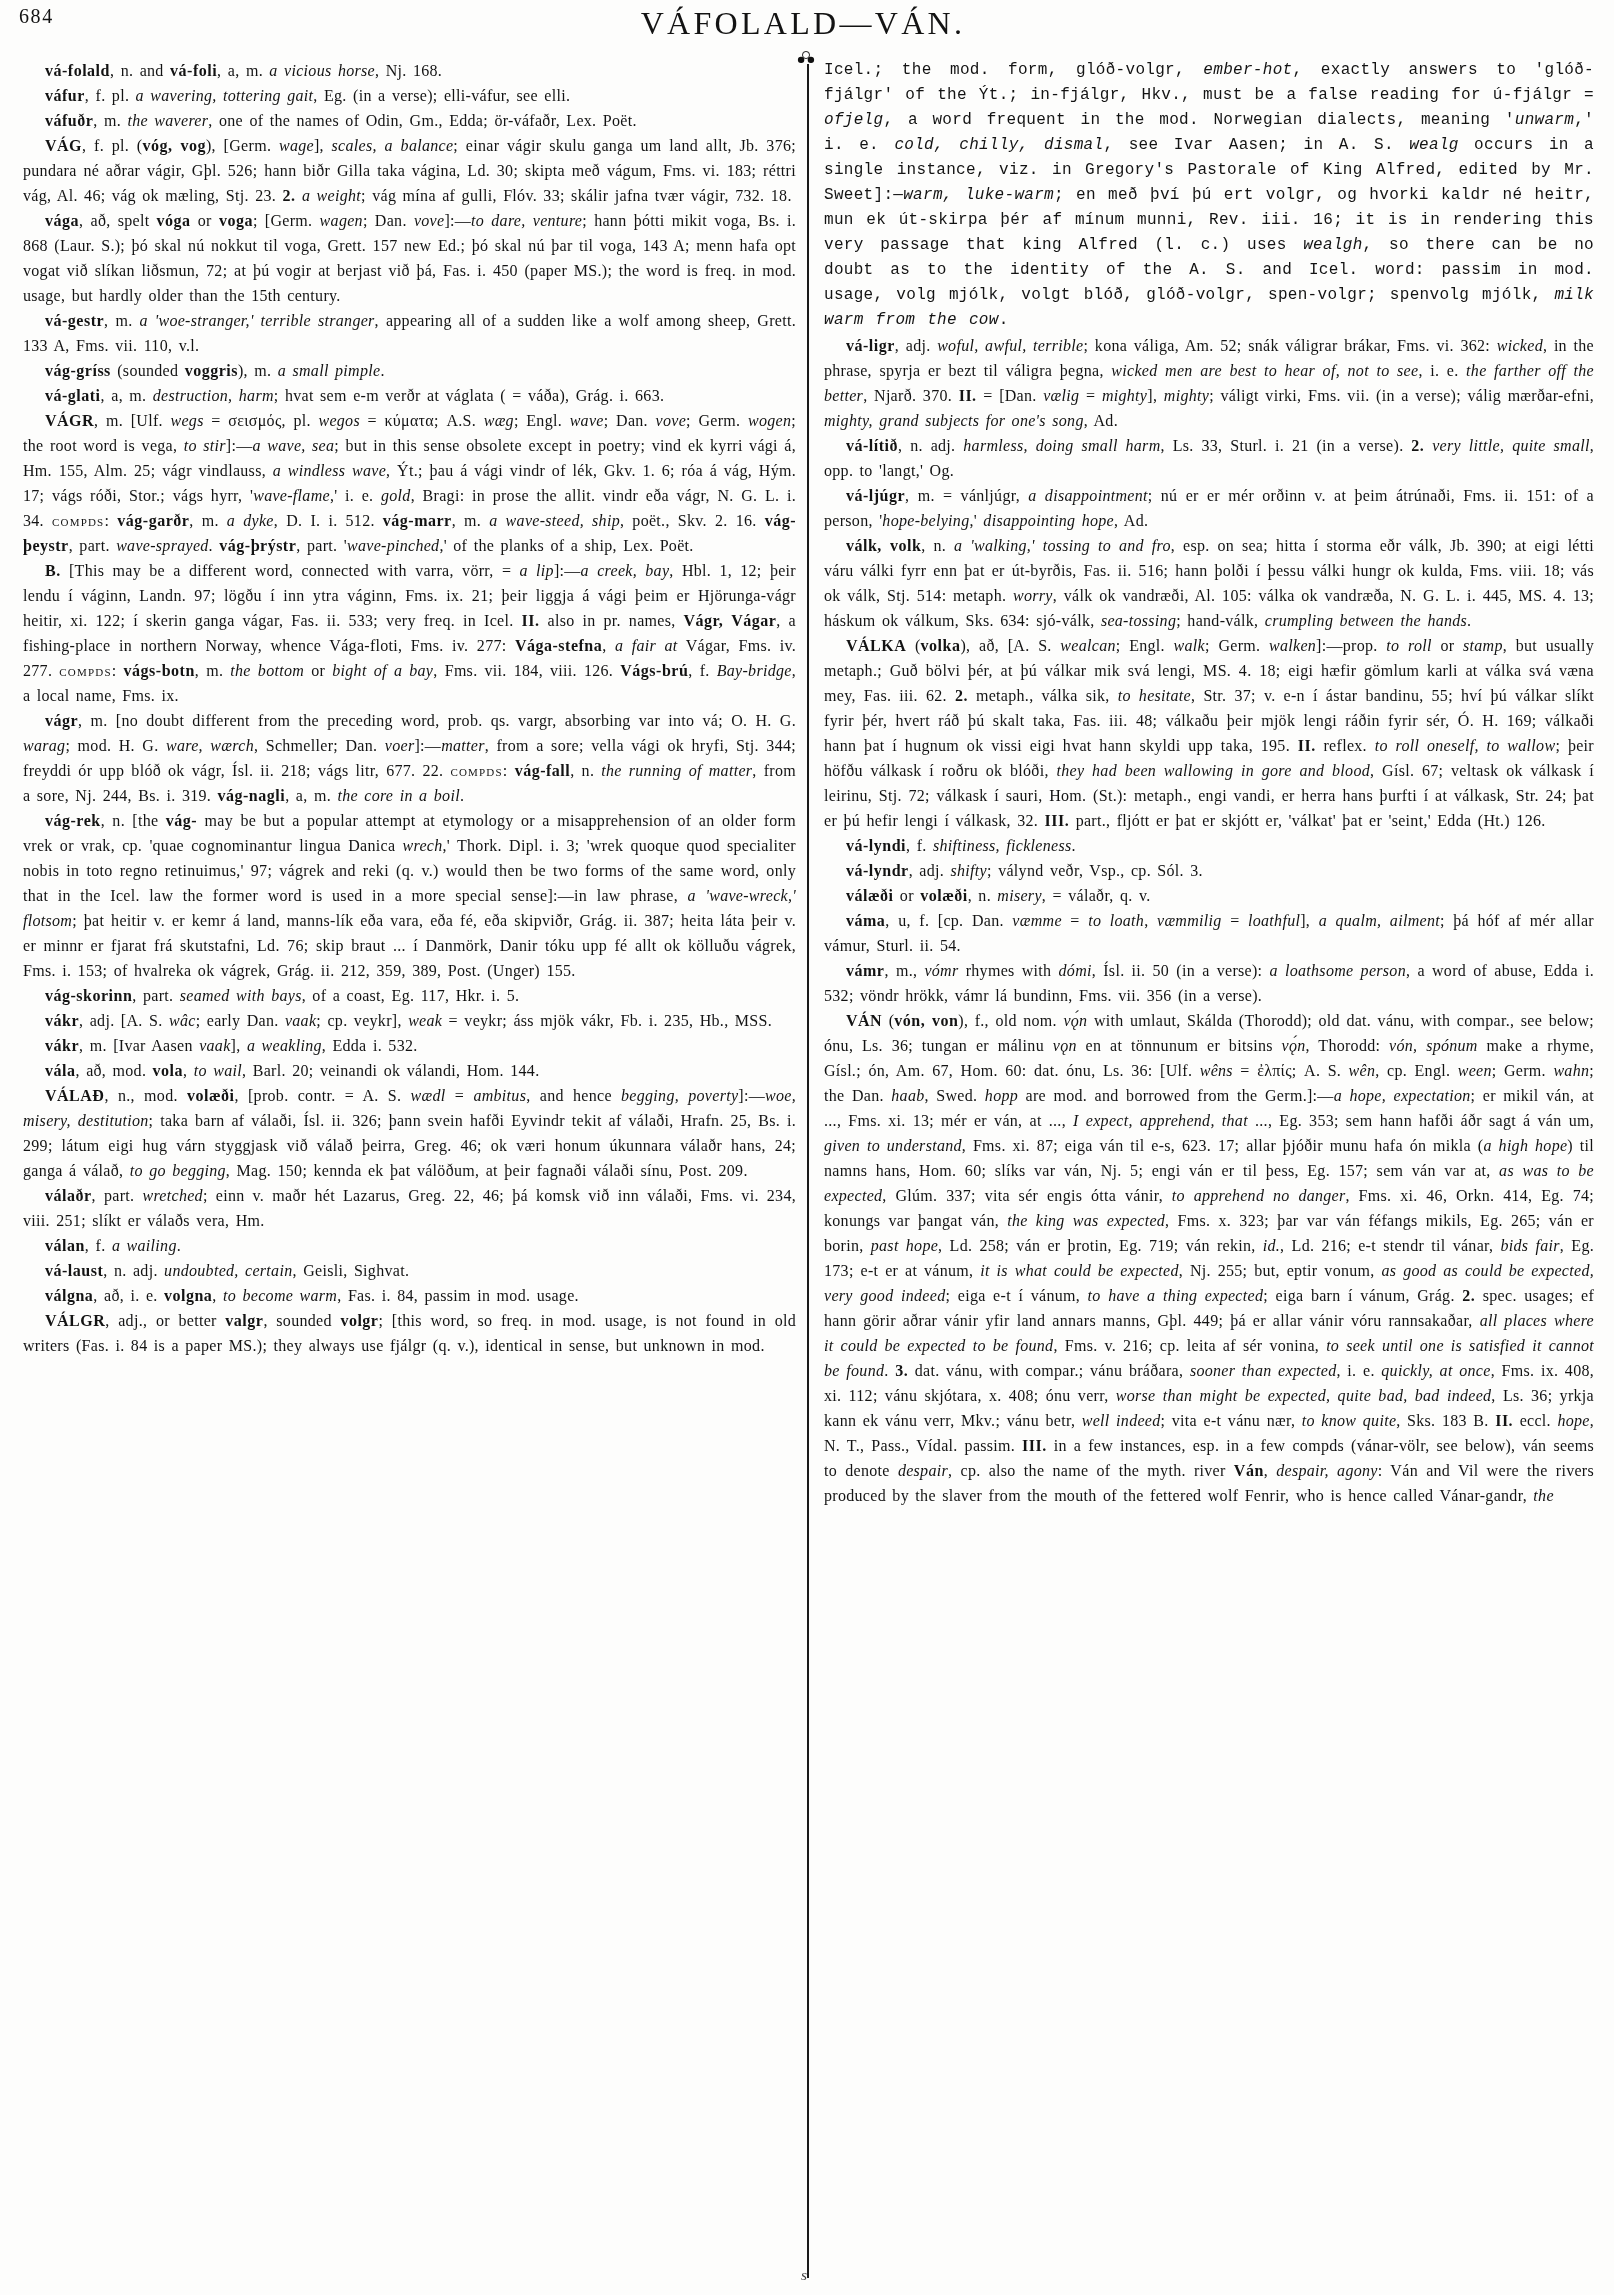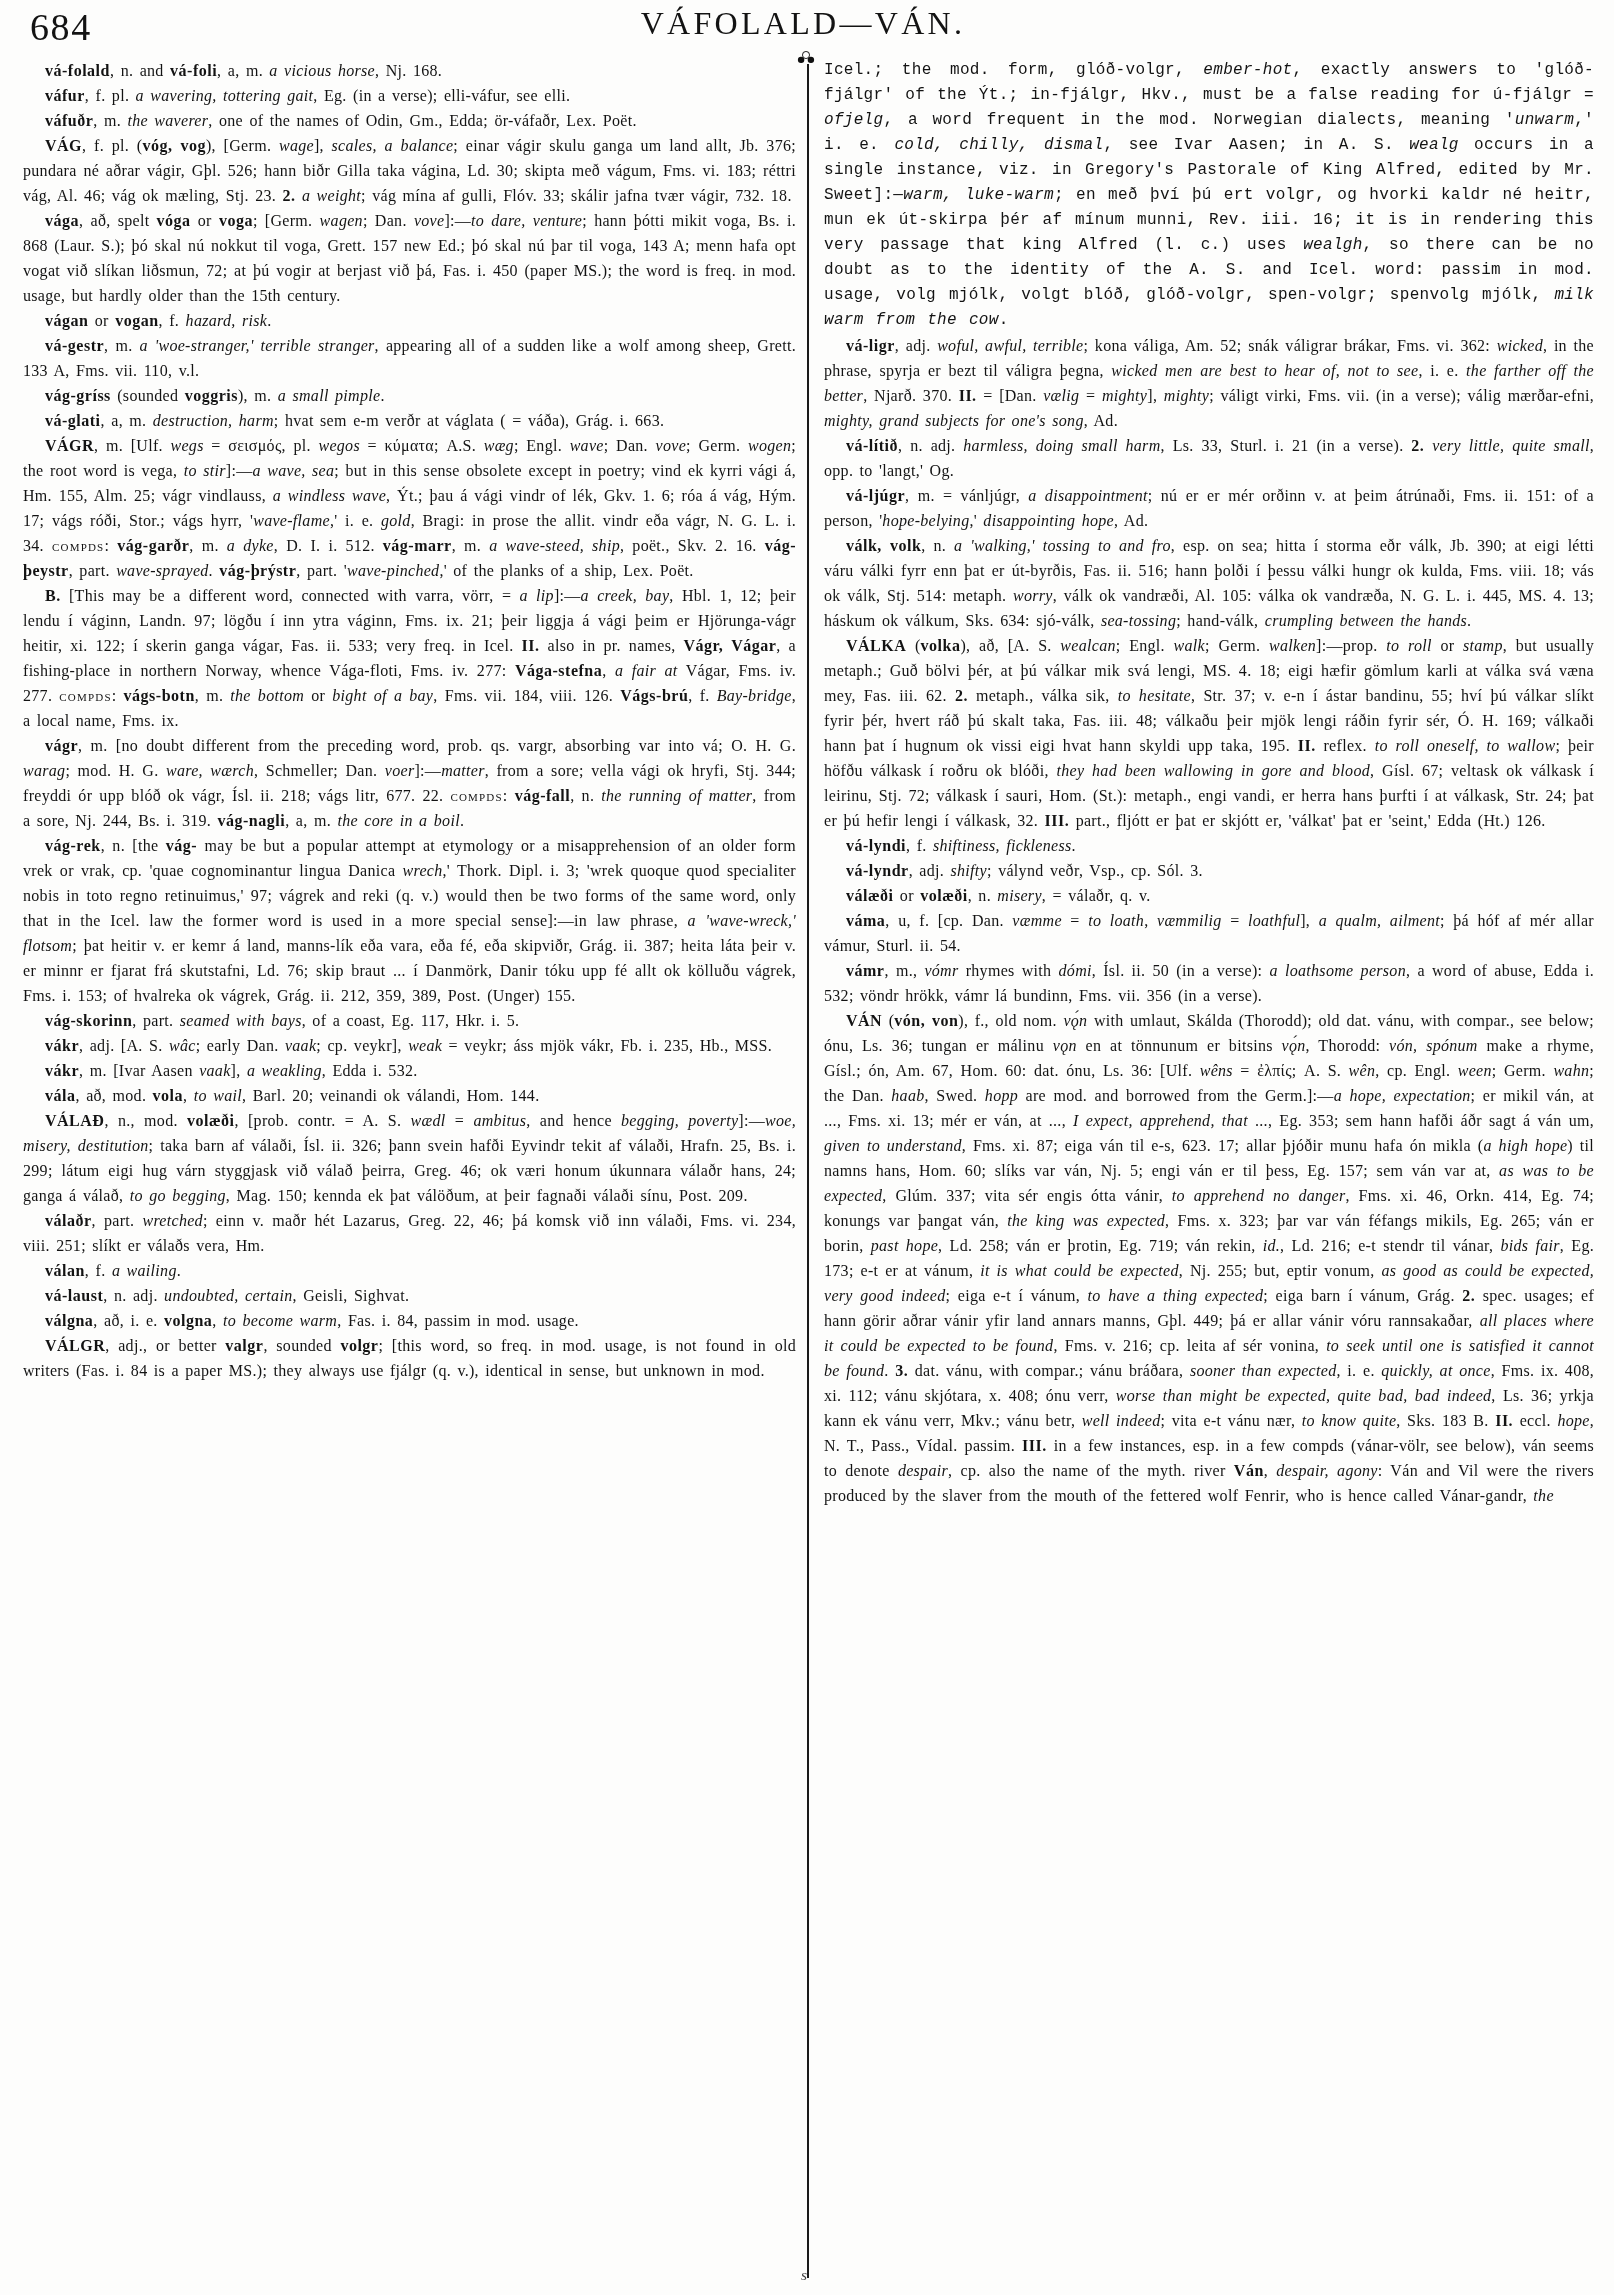--- a/index.html
+++ b/index.html
@@ -1,21 +1,21 @@
 <!DOCTYPE html>
 <html style="font-size:13px"><head>
 <meta charset="utf-8">
 <style>
   html,body{margin:0;padding:0;}
   body{
     width:1614px;height:2295px;background:#f4f4f2;
     font-family:"Liberation Serif","DejaVu Serif",serif;color:#131313;
   }
   .page{position:relative;width:1614px;height:2295px;background:#fdfdfc;overflow:hidden;}
-  .pageno{position:absolute;left:30px;top:4.9px;font-size:38px;letter-spacing:1.6px;}
+  .pageno{position:absolute;left:19px;top:4.9px;font-size:20px;letter-spacing:1.6px;}
   .title{position:absolute;left:0;right:8px;top:4.9px;text-align:center;font-size:32px;letter-spacing:3.3px;font-variant:normal;}
   .rule{position:absolute;left:807px;top:64px;width:1.6px;height:2214px;background:#1a1a1a;}
   .ornament{position:absolute;left:-4.9px;top:-13px;width:5.7px;height:5.7px;border:1.2px solid #111;border-radius:50%;background:#fff;
     box-shadow:-4.9px 4.9px 0 -0.8px #111, 4.9px 4.9px 0 -0.8px #111;}
   .col{position:absolute;top:58px;height:2216px;overflow:hidden;
     font-size:16px;line-height:25px;text-align:justify;
     letter-spacing:0.3px;word-spacing:2.1px;}
   .col-left{left:23px;width:773px;}
   .col-right{left:824px;width:770px;}
   .entry{margin:0;text-indent:22px;}
@@ -35,21 +35,20 @@
   <div class="rule">
     <span class="ornament"></span>
   </div>
 
   <div class="col col-left">
       <p class="entry"><span class="seg-b">vá-folald</span><span>, n. and </span><span class="seg-b">vá-foli</span><span>, a, m. </span><span class="seg-i">a vicious horse</span><span>, Nj. 168.</span></p>
       <p class="entry"><span class="seg-b">váfur</span><span>, f. pl. </span><span class="seg-i">a wavering, tottering gait</span><span>, Eg. (in a verse); elli-váfur, see elli.</span></p>
       <p class="entry"><span class="seg-b">váfuðr</span><span>, m. </span><span class="seg-i">the waverer</span><span>, one of the names of Odin, Gm., Edda; ör-váfaðr, Lex. Poët.</span></p>
       <p class="entry"><span class="seg-b">VÁG</span><span>, f. pl. (</span><span class="seg-b">vóg, vog</span><span>), [Germ. </span><span class="seg-i">wage</span><span>], </span><span class="seg-i">scales, a balance</span><span>; einar vágir skulu ganga um land allt, Jb. 376; pundara né aðrar vágir, Gþl. 526; hann biðr Gilla taka vágina, Ld. 30; skipta með vágum, Fms. vi. 183; réttri vág, Al. 46; vág ok mæling, Stj. 23.   </span><span class="seg-b">2.</span><span> </span><span class="seg-i">a weight</span><span>; vág mína af gulli, Flóv. 33; skálir jafna tvær vágir, 732. 18.</span></p>
       <p class="entry"><span class="seg-b">vága</span><span>, að, spelt </span><span class="seg-b">vóga</span><span> or </span><span class="seg-b">voga</span><span>; [Germ. </span><span class="seg-i">wagen</span><span>; Dan. </span><span class="seg-i">vove</span><span>]:—</span><span class="seg-i">to dare, venture</span><span>; hann þótti mikit voga, Bs. i. 868 (Laur. S.); þó skal nú nokkut til voga, Grett. 157 new Ed.; þó skal nú þar til voga, 143 A; menn hafa opt vogat við slíkan liðsmun, 72; at þú vogir at berjast við þá, Fas. i. 450 (paper MS.); the word is freq. in mod. usage, but hardly older than the 15th century.</span></p>
-      <p class="entry"><span class="seg-b">vágan</span><span> or </span><span class="seg-b">vogan</span><span>, f. </span><span class="seg-i">hazard, risk</span><span>.</span></p>
       <p class="entry"><span class="seg-b">vá-gestr</span><span>, m. </span><span class="seg-i">a 'woe-stranger,' terrible stranger</span><span>, appearing all of a sudden like a wolf among sheep, Grett. 133 A, Fms. vii. 110, v.l.</span></p>
       <p class="entry"><span class="seg-b">vág-gríss</span><span> (sounded </span><span class="seg-b">voggris</span><span>), m. </span><span class="seg-i">a small pimple</span><span>.</span></p>
       <p class="entry"><span class="seg-b">vá-glati</span><span>, a, m. </span><span class="seg-i">destruction, harm</span><span>; hvat sem e-m verðr at váglata ( = váða), Grág. i. 663.</span></p>
       <p class="entry"><span class="seg-b">VÁGR</span><span>, m. [Ulf. </span><span class="seg-i">wegs</span><span> = σεισμός, pl. </span><span class="seg-i">wegos</span><span> = κύματα; A.S. </span><span class="seg-i">wæg</span><span>; Engl. </span><span class="seg-i">wave</span><span>; Dan. </span><span class="seg-i">vove</span><span>; Germ. </span><span class="seg-i">wogen</span><span>; the root word is vega, </span><span class="seg-i">to stir</span><span>]:—</span><span class="seg-i">a wave, sea</span><span>; but in this sense obsolete except in poetry; vind ek kyrri vági á, Hm. 155, Alm. 25; vágr vindlauss, </span><span class="seg-i">a windless wave</span><span>, Ýt.; þau á vági vindr of lék, Gkv. 1. 6; róa á vág, Hým. 17; vágs róði, Stor.; vágs hyrr, '</span><span class="seg-i">wave-flame</span><span>,' i. e. </span><span class="seg-i">gold</span><span>, Bragi: in prose the allit. vindr eða vágr, N. G. L. i. 34.   </span><span class="seg-sc">compds</span><span>: </span><span class="seg-b">vág-garðr</span><span>, m. </span><span class="seg-i">a dyke</span><span>, D. I. i. 512.   </span><span class="seg-b">vág-marr</span><span>, m. </span><span class="seg-i">a wave-steed, ship</span><span>, poët., Skv. 2. 16.   </span><span class="seg-b">vág-þeystr</span><span>, part. </span><span class="seg-i">wave-sprayed</span><span>.   </span><span class="seg-b">vág-þrýstr</span><span>, part. '</span><span class="seg-i">wave-pinched</span><span>,' of the planks of a ship, Lex. Poët.</span></p>
       <p class="entry"><span class="seg-b">B.</span><span> [This may be a different word, connected with varra, vörr, = </span><span class="seg-i">a lip</span><span>]:—</span><span class="seg-i">a creek, bay</span><span>, Hbl. 1, 12; þeir lendu í váginn, Landn. 97; lögðu í inn ytra váginn, Fms. ix. 21; þeir liggja á vági þeim er Hjörunga-vágr heitir, xi. 122; í skerin ganga vágar, Fas. ii. 533; very freq. in Icel.   </span><span class="seg-b">II.</span><span> also in pr. names, </span><span class="seg-b">Vágr, Vágar</span><span>, a fishing-place in northern Norway, whence Vága-floti, Fms. iv. 277: </span><span class="seg-b">Vága-stefna</span><span>, </span><span class="seg-i">a fair at</span><span> Vágar, Fms. iv. 277.   </span><span class="seg-sc">compds</span><span>: </span><span class="seg-b">vágs-botn</span><span>, m. </span><span class="seg-i">the bottom</span><span> or </span><span class="seg-i">bight of a bay</span><span>, Fms. vii. 184, viii. 126.   </span><span class="seg-b">Vágs-brú</span><span>, f. </span><span class="seg-i">Bay-bridge</span><span>, a local name, Fms. ix.</span></p>
       <p class="entry"><span class="seg-b">vágr</span><span>, m. [no doubt different from the preceding word, prob. qs. vargr, absorbing var into vá; O. H. G. </span><span class="seg-i">warag</span><span>; mod. H. G. </span><span class="seg-i">ware, wærch</span><span>, Schmeller; Dan. </span><span class="seg-i">voer</span><span>]:—</span><span class="seg-i">matter</span><span>, from a sore; vella vági ok hryfi, Stj. 344; freyddi ór upp blóð ok vágr, Ísl. ii. 218; vágs litr, 677. 22.   </span><span class="seg-sc">compds</span><span>: </span><span class="seg-b">vág-fall</span><span>, n. </span><span class="seg-i">the running of matter</span><span>, from a sore, Nj. 244, Bs. i. 319.   </span><span class="seg-b">vág-nagli</span><span>, a, m. </span><span class="seg-i">the core in a boil</span><span>.</span></p>
       <p class="entry"><span class="seg-b">vág-rek</span><span>, n. [the </span><span class="seg-b">vág-</span><span> may be but a popular attempt at etymology or a misapprehension of an older form vrek or vrak, cp. 'quae cognominantur lingua Danica </span><span class="seg-i">wrech</span><span>,' Thork. Dipl. i. 3; 'wrek quoque quod specialiter nobis in toto regno retinuimus,' 97; vágrek and reki (q. v.) would then be two forms of the same word, only that in the Icel. law the former word is used in a more special sense]:—in law phrase, </span><span class="seg-i">a 'wave-wreck,' flotsom</span><span>; þat heitir v. er kemr á land, manns-lík eða vara, eða fé, eða skipviðr, Grág. ii. 387; heita láta þeir v. er minnr er fjarat frá skutstafni, Ld. 76; skip braut ... í Danmörk, Danir tóku upp fé allt ok kölluðu vágrek, Fms. i. 153; of hvalreka ok vágrek, Grág. ii. 212, 359, 389, Post. (Unger) 155.</span></p>
       <p class="entry"><span class="seg-b">vág-skorinn</span><span>, part. </span><span class="seg-i">seamed with bays</span><span>, of a coast, Eg. 117, Hkr. i. 5.</span></p>
       <p class="entry"><span class="seg-b">vákr</span><span>, adj. [A. S. </span><span class="seg-i">wâc</span><span>; early Dan. </span><span class="seg-i">vaak</span><span>; cp. veykr], </span><span class="seg-i">weak</span><span> = veykr; áss mjök vákr, Fb. i. 235, Hb., MSS.</span></p>
       <p class="entry"><span class="seg-b">vákr</span><span>, m. [Ivar Aasen </span><span class="seg-i">vaak</span><span>], </span><span class="seg-i">a weakling</span><span>, Edda i. 532.</span></p>

